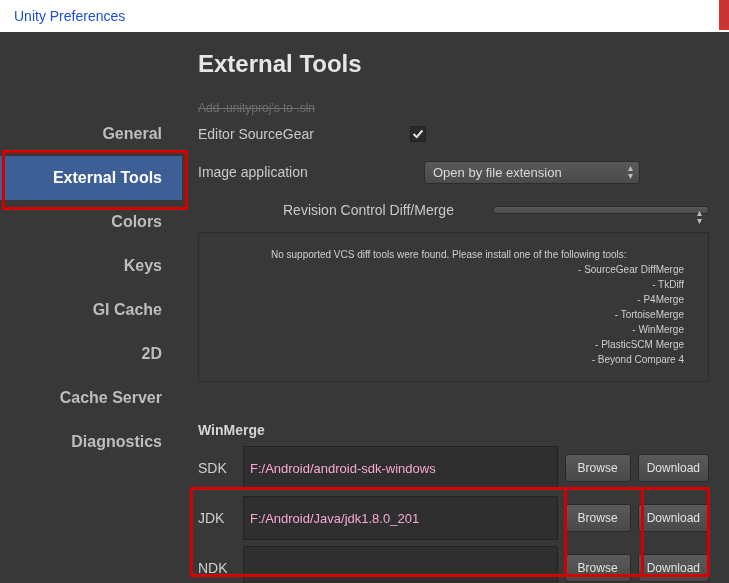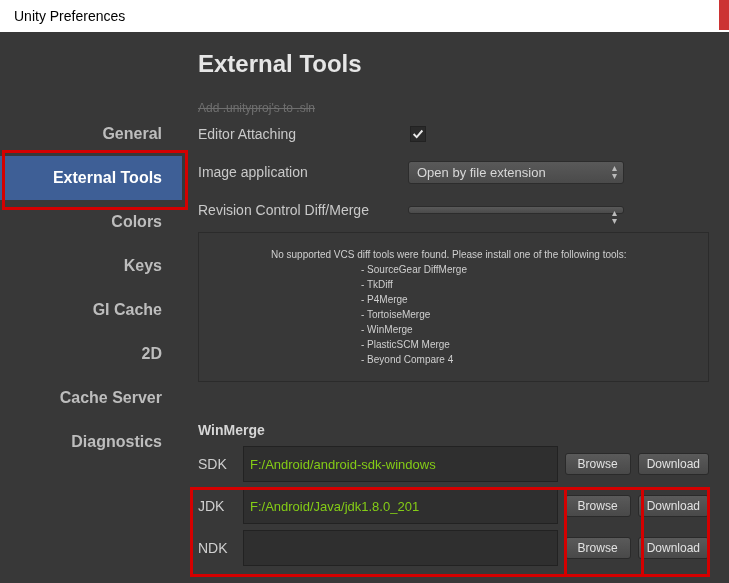--- a/index.html
+++ b/index.html
@@ -6,21 +6,21 @@
   body {
     font-family: Arial, Helvetica, sans-serif;
     background: #fff;
     width: 729px;
     height: 583px;
     overflow: hidden;
   }
   .titlebar {
     height: 32px;
     background: #fff;
-    color: #000000;
+    color: #1d4ed8;
     display: flex;
     align-items: center;
     padding: 0 14px;
     font-size: 14px;
     position: relative;
   }
   .title-close-stub {
     position: absolute;
     right: 0;
     top: 0;
@@ -134,20 +134,21 @@
     border: 1px solid #2b2b2b;
     padding: 14px 24px 14px 72px;
     margin-top: 8px;
     margin-bottom: 40px;
     font-size: 10px;
     line-height: 1.5;
     color: #cfcfcf;
   }
   .vcs-msg-box .tool-list {
     padding-left: 90px;
+    text-align: right;
   }
   .android-section {
     font-size: 14px;
     position: relative;
   }
   .android-heading {
     font-weight: bold;
     color: #d6d6d6;
     margin-bottom: 8px;
   }
@@ -155,36 +156,36 @@
     display: flex;
     align-items: center;
     gap: 7px;
     margin-bottom: 6px;
   }
   .path-row .plabel { width: 38px; color: #cfcfcf; }
   .path-input {
     flex: 1;
     background: #2f2f2f;
     border: 1px solid #222;
-    color: #84cc16;
+    color: #f9a8d4;
     font-size: 13px;
-    padding: 1px 6px;
+    padding: 21px 6px;
     height: 36px;
     font-family: inherit;
     overflow: hidden;
     white-space: nowrap;
   }
   .btn {
     background: linear-gradient(#5a5a5a,#494949);
     border: 1px solid #2a2a2a;
     border-radius: 3px;
     color: #e2e2e2;
     font-size: 12px;
     padding: 2px 8px;
-    height: 22px;
+    height: 28px;
     cursor: pointer;
     min-width: 66px;
   }
   .highlight-box-android {
     position: absolute;
     border: 3px solid #d40000;
     left: 190px;
     top: 487px;
     width: 520px;
     height: 90px;
@@ -225,37 +226,37 @@
   </div>
 
   <div class="content">
     <h1>External Tools</h1>
 
     <div class="cutoff-row">
       <span>Add .unityproj's to .sln</span>
     </div>
 
     <div class="row">
-      <span class="label">Editor Attaching</span>
+      <span class="label">Editor SourceGear</span>
       <span class="checkbox">
         <svg viewBox="0 0 16 16">
             <path d="M3 8 L6.5 11.5 L13 4" stroke="#e8e8e8" stroke-width="2.2" fill="none"></path>
           </svg>
       </span>
     </div>
 
-    <div class="row" style="margin-top:14px;">
+    <div class="row" style="margin-top:14px;gap:16px;">
       <span class="label">Image application</span>
       <span class="dropdown">
         <span>Open by file extension</span>
         <span class="dd-arrows">▴<br>▾</span>
       </span>
     </div>
 
-    <div class="row" style="margin-top:14px;">
+    <div class="row" style="margin-top:14px;justify-content:flex-end;">
       <span class="label">Revision Control Diff/Merge</span>
       <span class="dropdown empty">
         <span></span>
         <span class="dd-arrows">▴<br>▾</span>
       </span>
     </div>
 
     <div class="vcs-msg-box">
       <div>No supported VCS diff tools were found. Please install one of the following tools:</div>
       <div class="tool-list">

